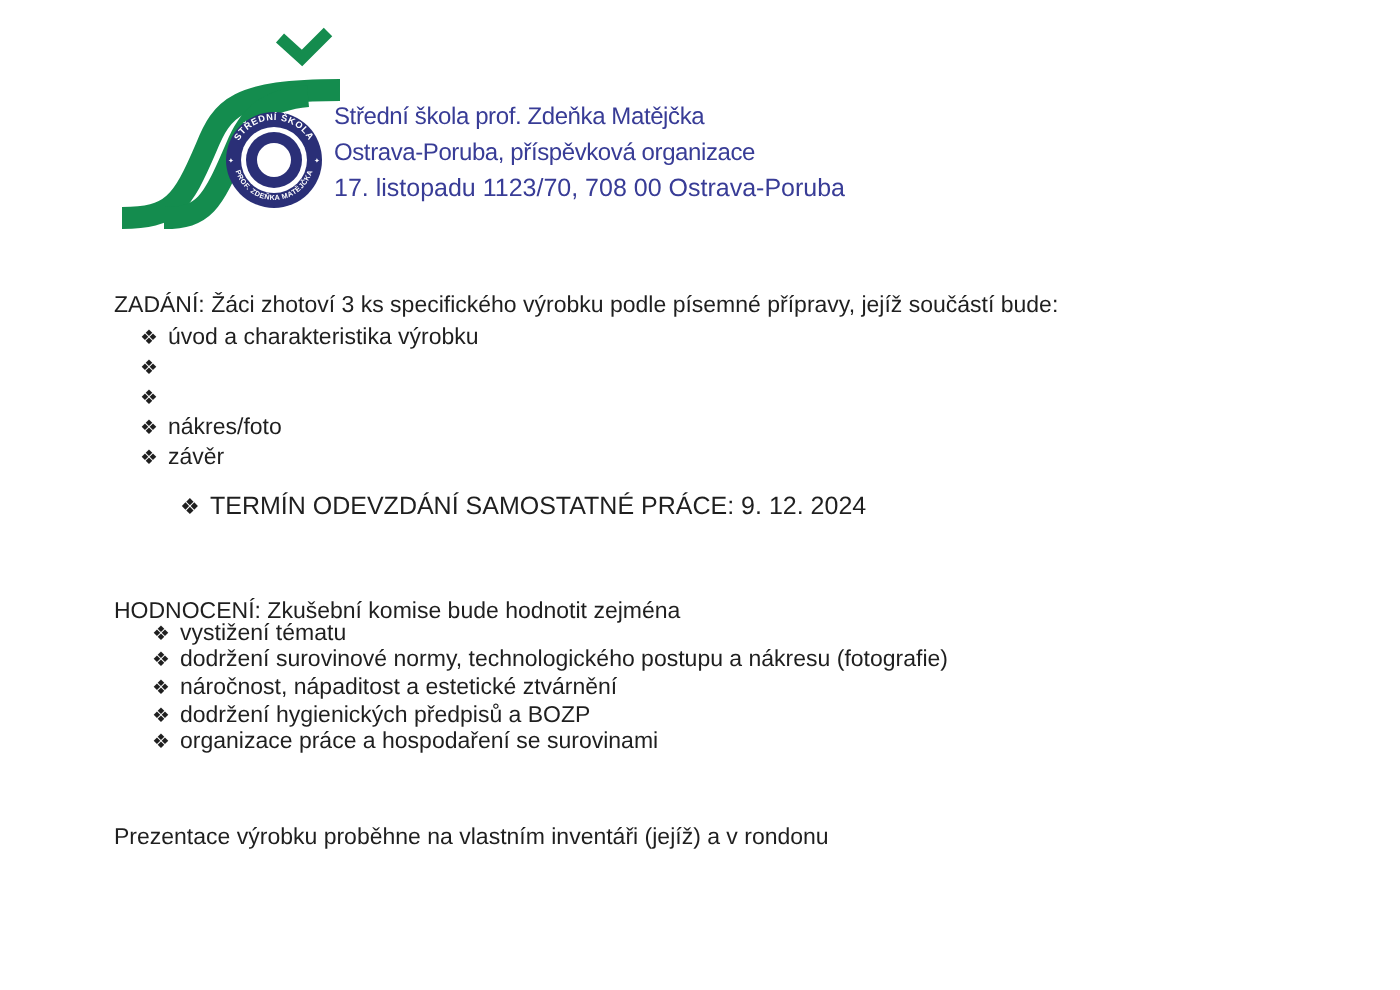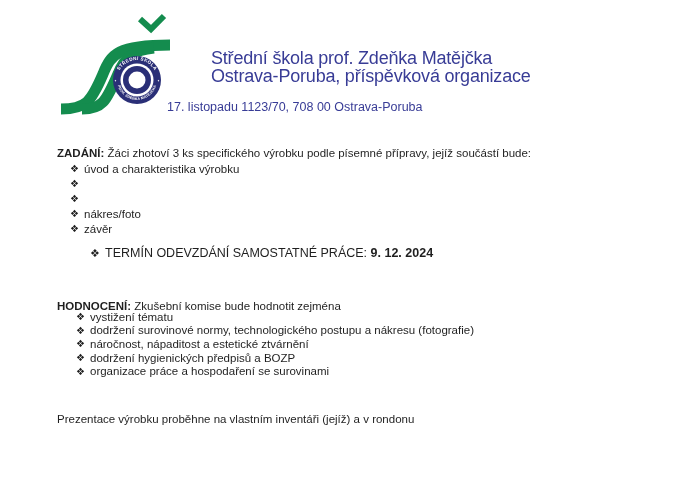--- a/index.html
+++ b/index.html
@@ -5,28 +5,28 @@
   html,body { margin:0; padding:0; background:#ffffff; }
   .page {
     position:relative; width:700px; height:495px; background:#ffffff;
     font-family:"Liberation Sans", sans-serif; color:#1f1f1f; overflow:hidden;
   }
   
   .letterhead { position:absolute; left:0; top:0; width:700px; height:130px; }
   .logo { position:absolute; left:58px; top:12px; width:115px; height:108px; }
   .school-lines { position:absolute; left:167px; top:49px; }
   .school-line-main {
-    font-size:18px; line-height:18px; color:var(--header-blue); letter-spacing:-0.2px;margin-left:44px;
+    font-size:12px; line-height:18px; color:var(--header-blue); letter-spacing:-0.2px;
   }
   .school-line-sub {
-    font-size:12.5px; line-height:16px; color:var(--header-blue); margin-top:14px;
+    font-size:12.5px; line-height:16px; color:var(--header-blue); margin-top:1px;
   }
   
   .para { position:absolute; left:57px; font-size:11.5px; white-space:nowrap; }
-  .b { font-weight:bold; }
+  .b { font-weight:normal; }
   #zadani-line   { top:147px; }
   #zadani-list   { position:absolute; left:57px; top:161px; }
   #zadani-list .li { height:15px; padding-left:13px; }
   #termin-line   { position:absolute; left:70px; top:246px; font-size:12.5px; white-space:nowrap;margin-left:20px; }
   #hodnoceni-line{ top:300px; }
   #hodnoceni-list{ position:absolute; left:57px; top:310px; }
   #hodnoceni-list .li { height:13.6px; padding-left:19px; }
   #footer-note   { top:413px; }
   .li { display:flex; align-items:center; font-size:11.5px; white-space:nowrap; }
   .bullet-icon { font-size:10px; width:14px; flex:0 0 14px; color:#1f1f1f; }

